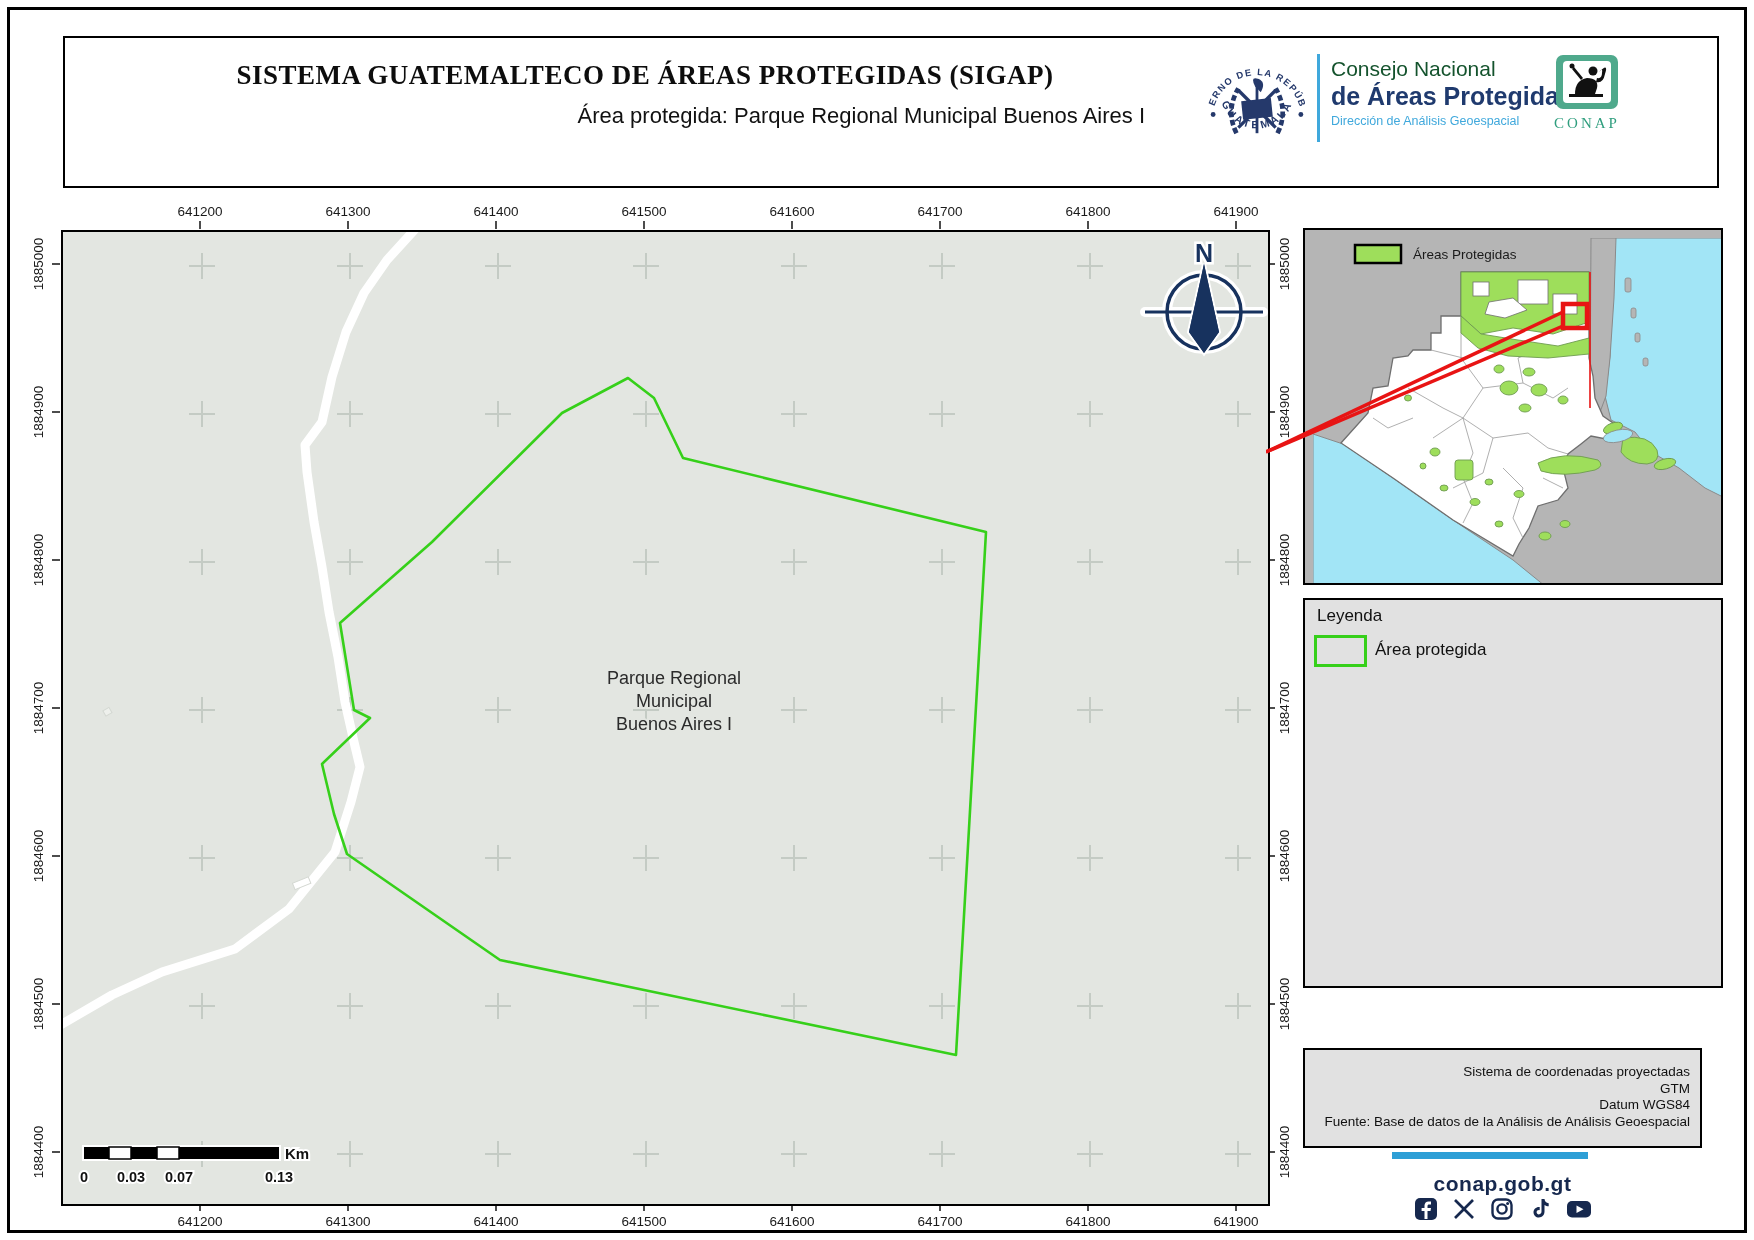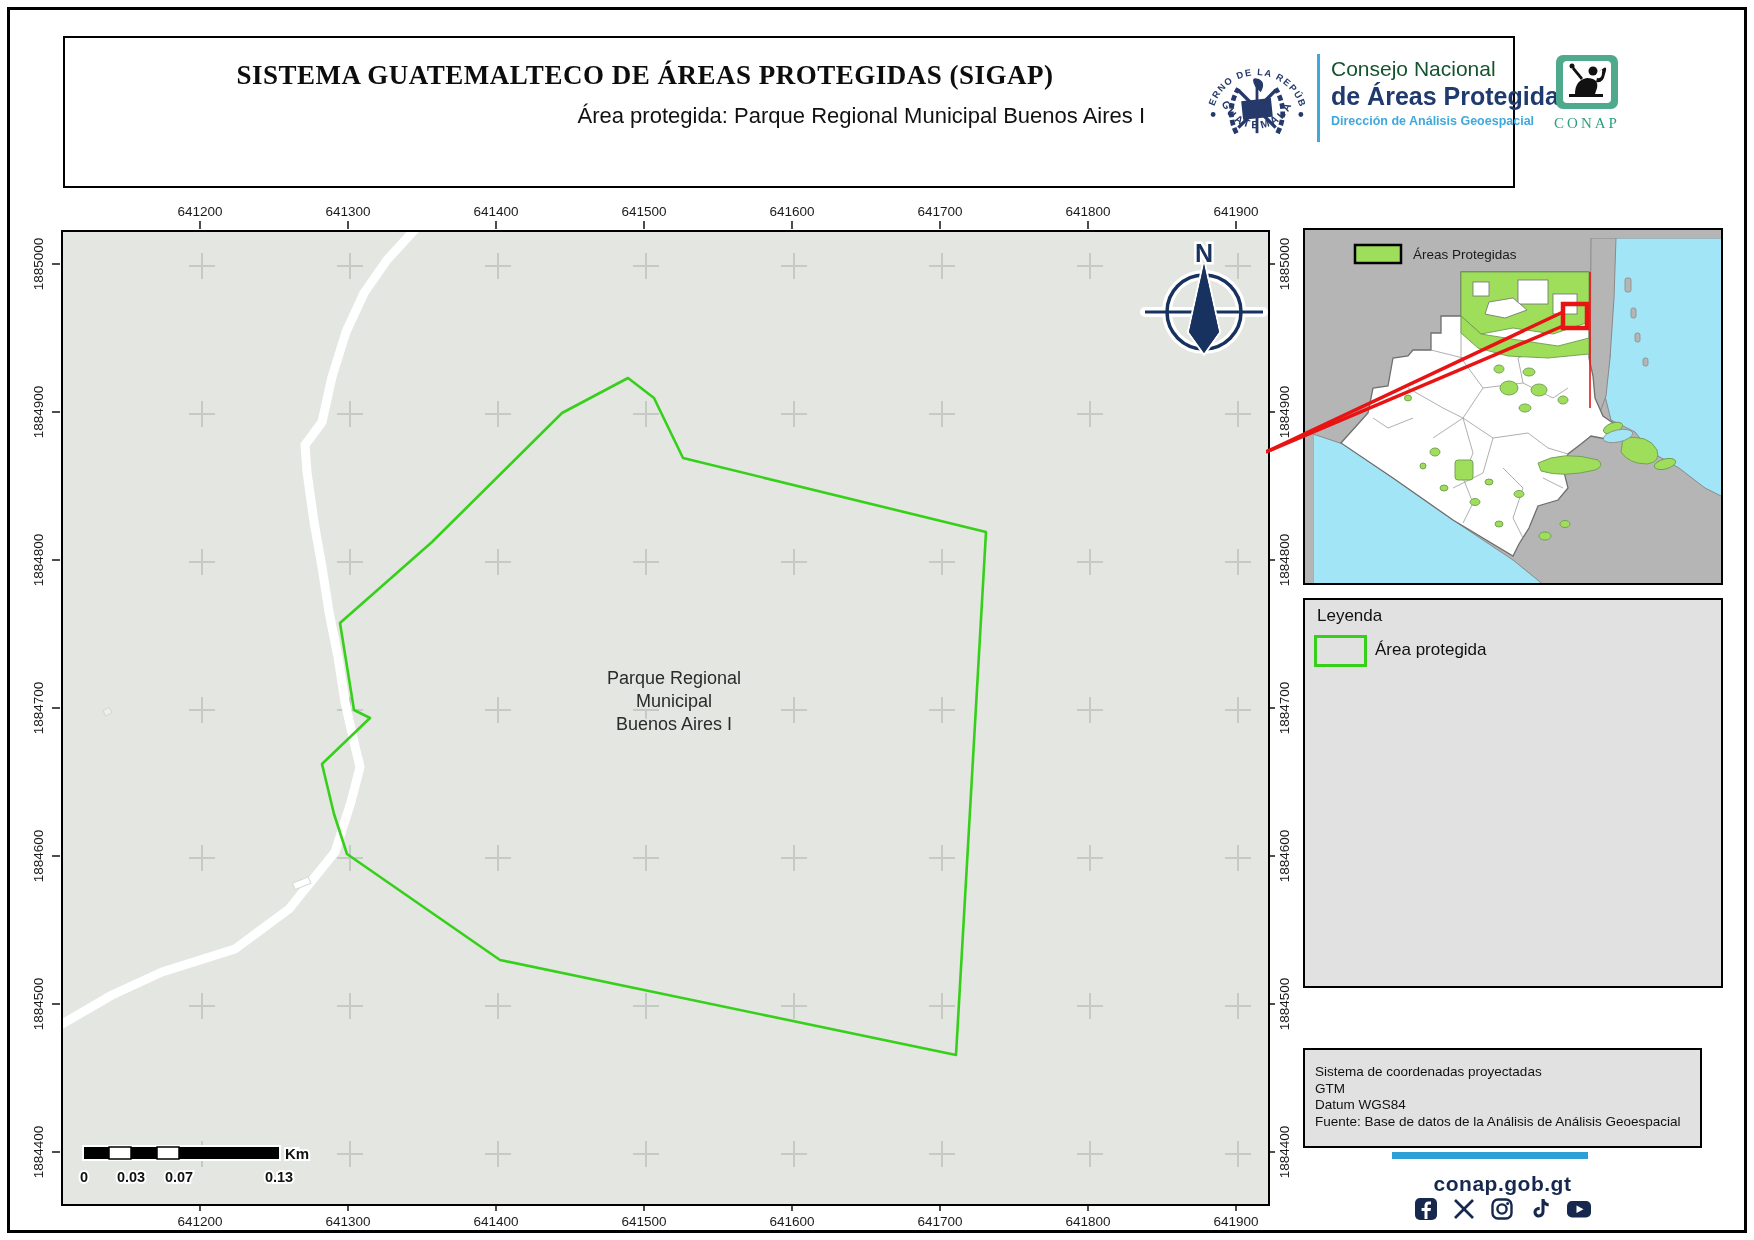--- a/index.html
+++ b/index.html
@@ -1,45 +1,45 @@
 <!DOCTYPE html>
 <html><head>
 <meta charset="utf-8">
 <style>
   html,body{margin:0;padding:0;background:#fff;}
   .page{position:relative;width:1754px;height:1240px;background:#ffffff;overflow:hidden;
         font-family:"Liberation Sans",sans-serif;color:#1a1a1a;}
   .frame{position:absolute;inset:7px;border:3px solid #000;}
   .box{position:absolute;border:2px solid #000;box-sizing:border-box;background:#e1e1e1;}
   
-  .header-box{position:absolute;left:63px;top:36px;width:1452px;height:152px;
+  .header-box{position:absolute;left:63px;top:36px;width:1656px;height:152px;
               border:2px solid #000;background:#fff;box-sizing:border-box;padding-left:36px;}
   .title-block{position:absolute;left:80px;top:22px;width:1000px;text-align:center;}
   .map-title{font-family:"Liberation Serif",serif;font-weight:bold;font-size:27px;color:#0d0d0d;letter-spacing:.5px;}
   .map-subtitle{font-family:"Liberation Sans",sans-serif;font-size:22px;margin-top:12px;color:#111;text-align:right;}
   .seal{position:absolute;left:1136px;top:6px;width:112px;height:128px;}
   .org-divider{position:absolute;left:1252px;top:16px;width:3px;height:88px;background:#3fa8dc;}
   .org-block{position:absolute;left:1266px;top:20px;width:260px;line-height:1.05;}
   .org-l1{font-size:21px;color:#14532d;}
   .org-l2{font-size:25px;font-weight:bold;color:#1f3a6e;margin-top:3px;}
-  .org-l3{font-size:12.5px;color:#3fa8dc;font-weight:bold;margin-top:6px;}
+  .org-l3{font-size:12.5px;color:#3fa8dc;font-weight:normal;margin-top:6px;}
   .conap-logo{position:absolute;left:1484px;top:16px;width:76px;text-align:center;}
   .conap-word{font-family:"Liberation Serif",serif;font-weight:normal;font-size:15px;
               color:#2f9e7e;letter-spacing:3px;margin-top:1px;}
   
   .map-area{position:absolute;left:61px;top:230px;width:1205px;height:972px;
             border:2px solid #000;box-sizing:content-box;background:#e3e6e1;}
   .axes-svg{position:absolute;left:0;top:0;width:1754px;height:1240px;pointer-events:none;}
   
   .inset-box{left:1303px;top:228px;width:420px;height:357px;padding:8px;overflow:hidden;background:#b5b5b5;}
   .legend-box{left:1303px;top:598px;width:420px;height:390px;}
   .legend-title{position:absolute;left:12px;top:6px;font-size:17px;color:#111;}
   .legend-chip{position:absolute;left:9px;top:35px;width:47px;height:26px;border:3px solid #36d01a;}
   .legend-item-label{position:absolute;left:70px;top:40px;font-size:17px;color:#111;}
-  .info-box{left:1303px;top:1048px;width:399px;height:100px;padding:14px 10px 0 10px;}
+  .info-box{left:1303px;top:1048px;width:399px;height:100px;padding:14px 10px 0 10px;text-align:right;}
   .info-line{font-size:13.5px;color:#111;line-height:16.5px;}
   .footer-bar{position:absolute;left:1392px;top:1152px;width:196px;height:7px;background:#2e9fd6;}
   .website{position:absolute;left:1303px;top:1172px;width:399px;text-align:center;
            font-weight:bold;font-size:21px;color:#16284e;letter-spacing:.5px;}
   .social-row{position:absolute;left:1303px;top:1197px;width:399px;display:flex;
               justify-content:center;gap:14px;align-items:center;}
   .red-overlay{position:absolute;left:1266px;top:228px;width:457px;height:357px;pointer-events:none;z-index:5;}
 </style>
 </head>
 <body>

